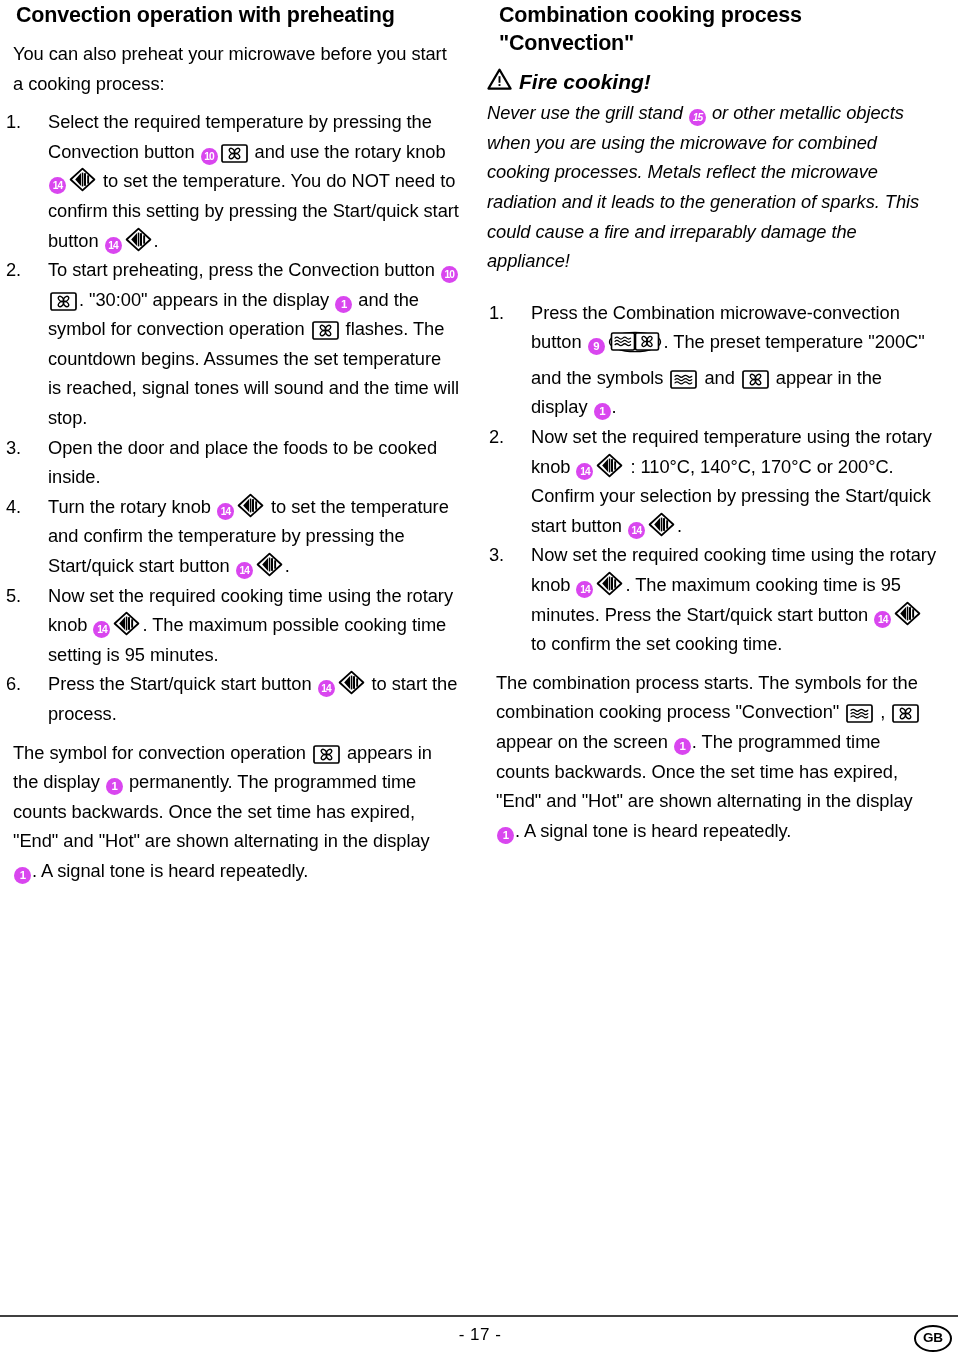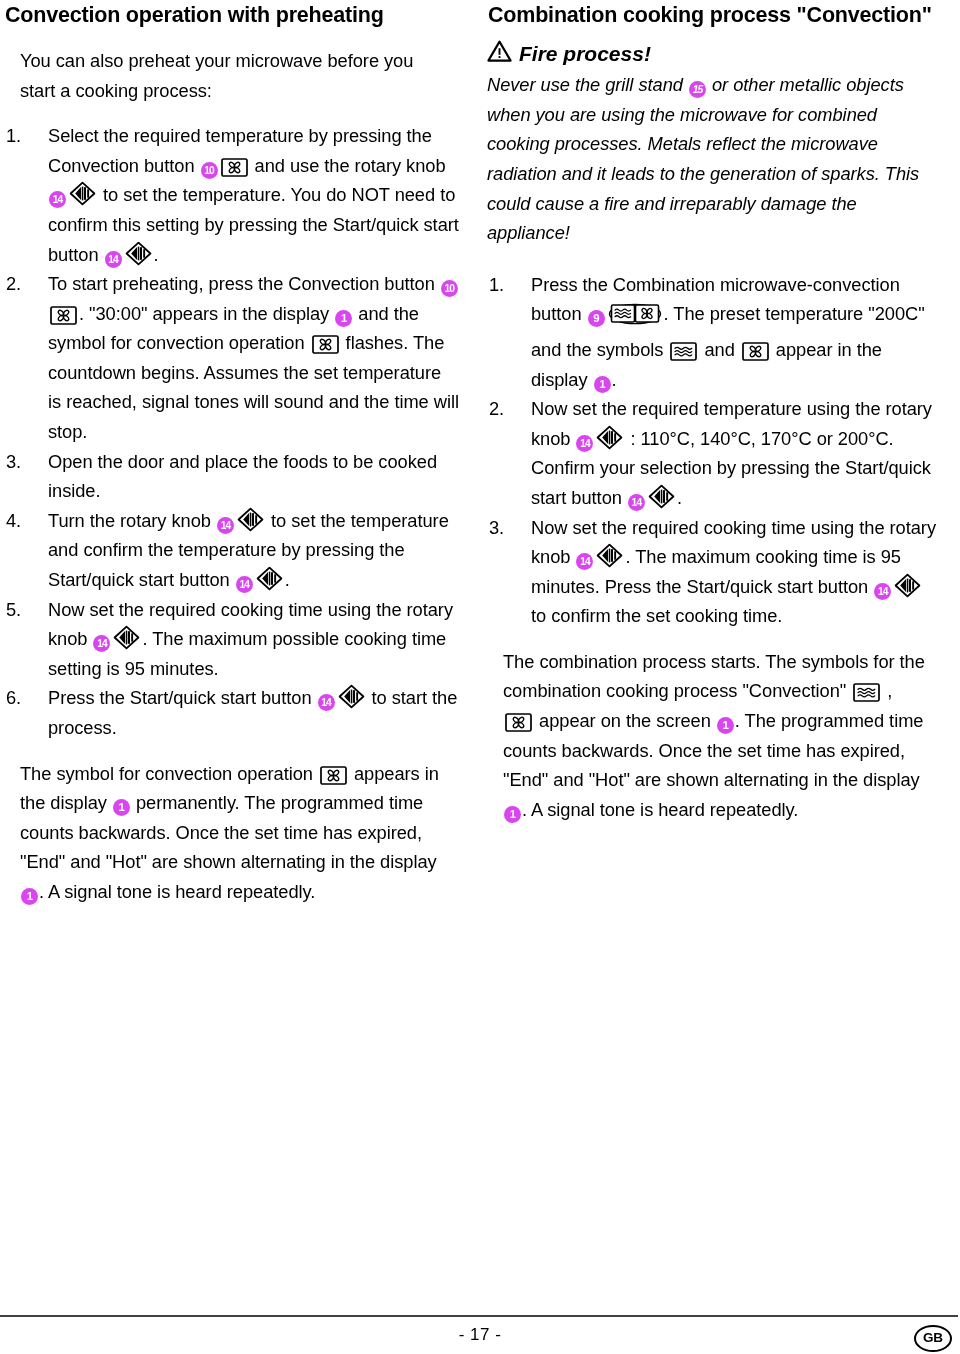--- a/index.html
+++ b/index.html
@@ -34,28 +34,28 @@
   .col {
     width: 455px;
   }
   .col-left { padding-left: 4px; }
   .col-right { padding-left: 2px; }
 
   h1.sec-title {
     font-size: 21.5px;
     font-weight: bold;
     line-height: 1.30;
-    margin: 0 0 3px 1px;
+    margin: 0 0 3px 12px;
     letter-spacing: -0.2px;
   }
 
   p.body {
     font-size: 18.3px;
     line-height: 29.6px;
-    margin: 16px;
+    margin: 9px;
     letter-spacing: -0.05px;
   }
 
   p.warn {
     font-size: 18.3px;
     line-height: 29.6px;
     margin: 0;
     font-style: italic;
     letter-spacing: -0.05px;
   }
@@ -244,21 +244,21 @@
       <h1 class="sec-title">Combination cooking process "Convection"</h1>
 
       <h2 class="warn-title">
         <span class="warn-icon">
           <svg width="25" height="22" viewBox="0 0 25 22" aria-hidden="true">
             <path d="M12.5 1.6 L23.6 20.6 L1.4 20.6 Z" fill="none" stroke="#000" stroke-width="2.1" stroke-linejoin="round"></path>
             <rect x="11.55" y="8.2" width="1.9" height="6.6" fill="#000"></rect>
             <rect x="11.55" y="16.1" width="1.9" height="1.9" fill="#000"></rect>
           </svg>
         </span>
-        <span>Fire process!</span>
+        <span>Fire cooking!</span>
       </h2>
 
       <p class="warn" id="warn-body">Never use the grill stand <span class="ref two-d">15</span> or other metallic objects when you are using the microwave for combined cooking processes. Metals reflect the microwave radiation and it leads to the generation of sparks. This could cause a fire and irreparably damage the appliance!</p>
 
       <div style="height:22px"></div>
 
       <ol class="steps" id="right-steps">
           <li><span class="num">1.</span><span>Press the Combination microwave-convection button <span class="ref">9</span><span class="combo-icon"><svg width="54" height="24" viewBox="0 0 54 24">
                   <ellipse cx="27" cy="12" rx="25.5" ry="9.6" fill="none" stroke="#000" stroke-width="1.4"></ellipse>
                   <rect x="3.5" y="3" width="23" height="17" rx="1.5" fill="#fff" stroke="#000" stroke-width="1.6"></rect>

